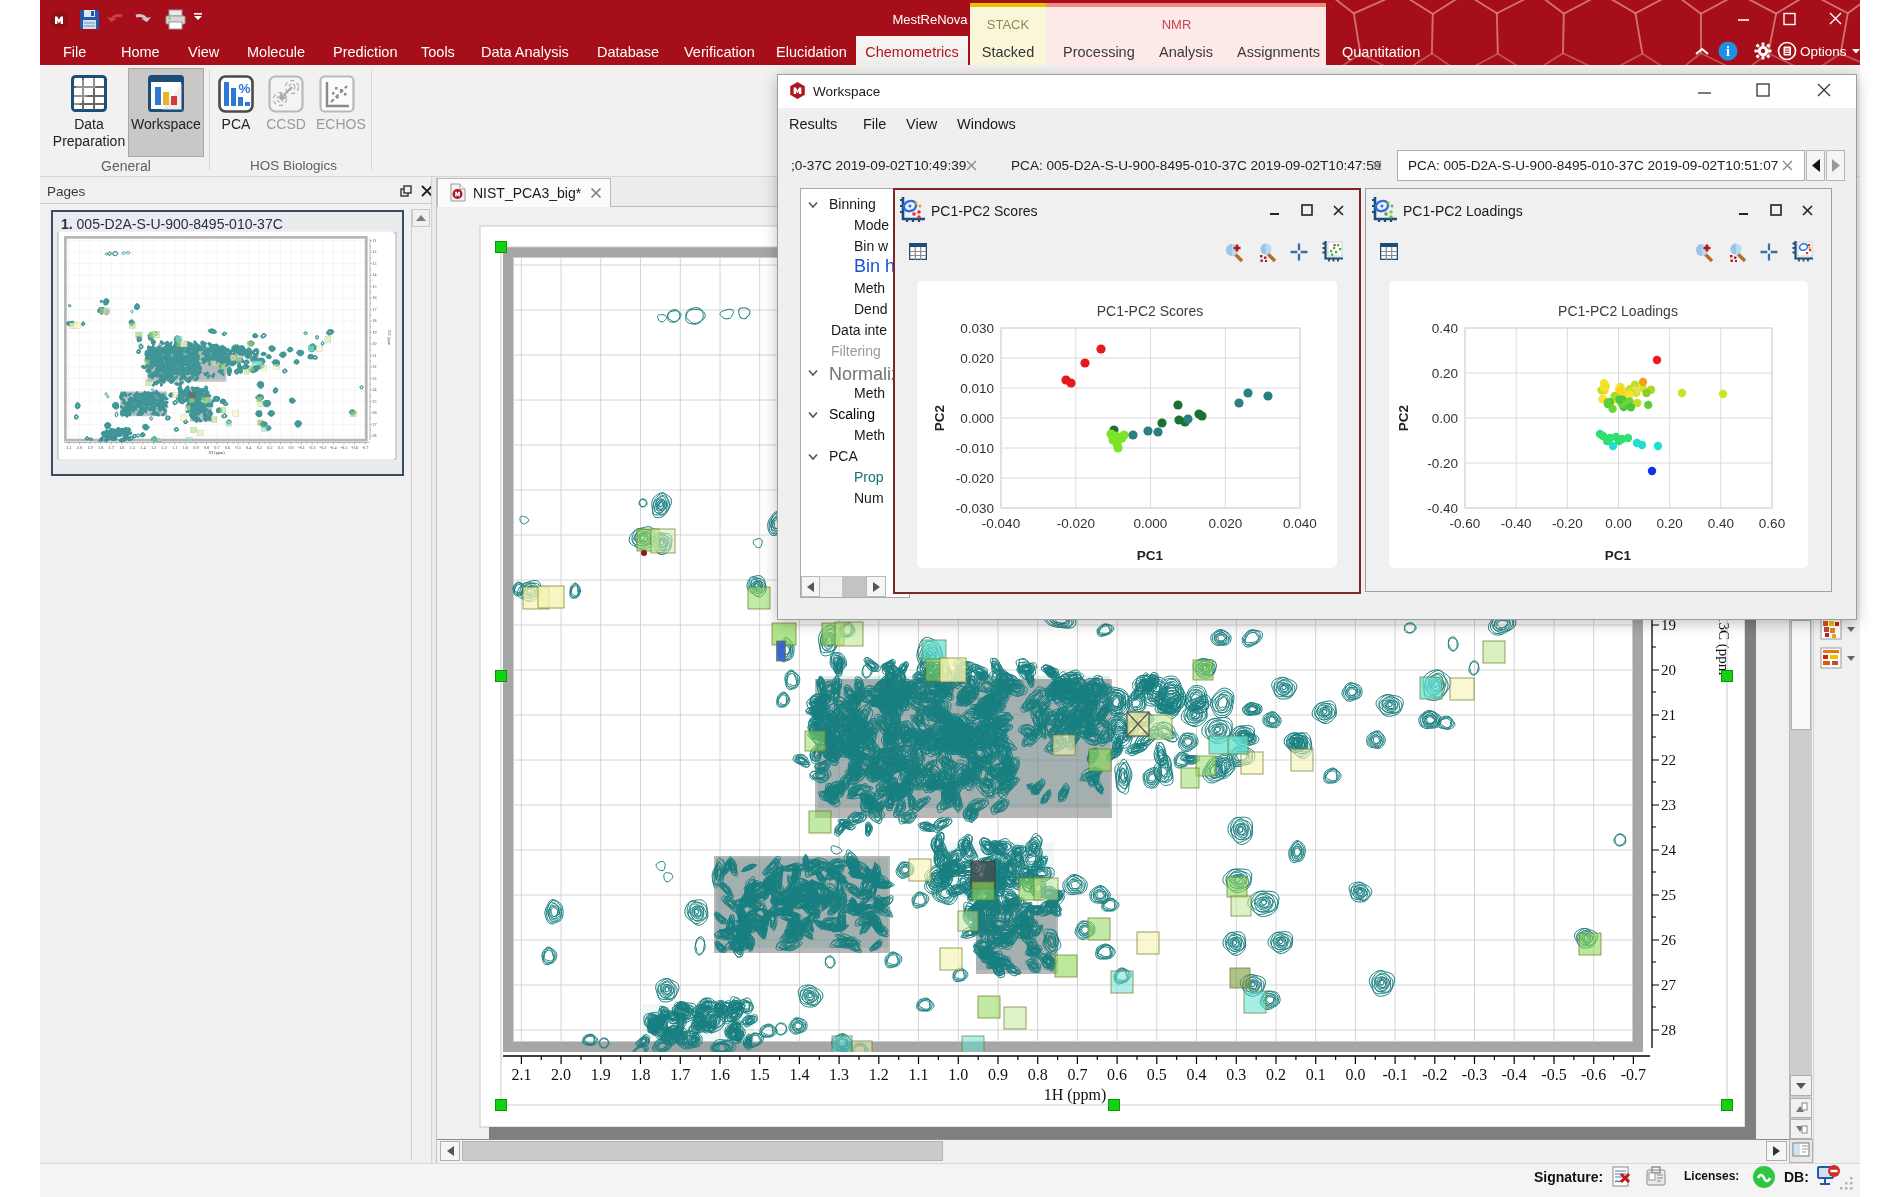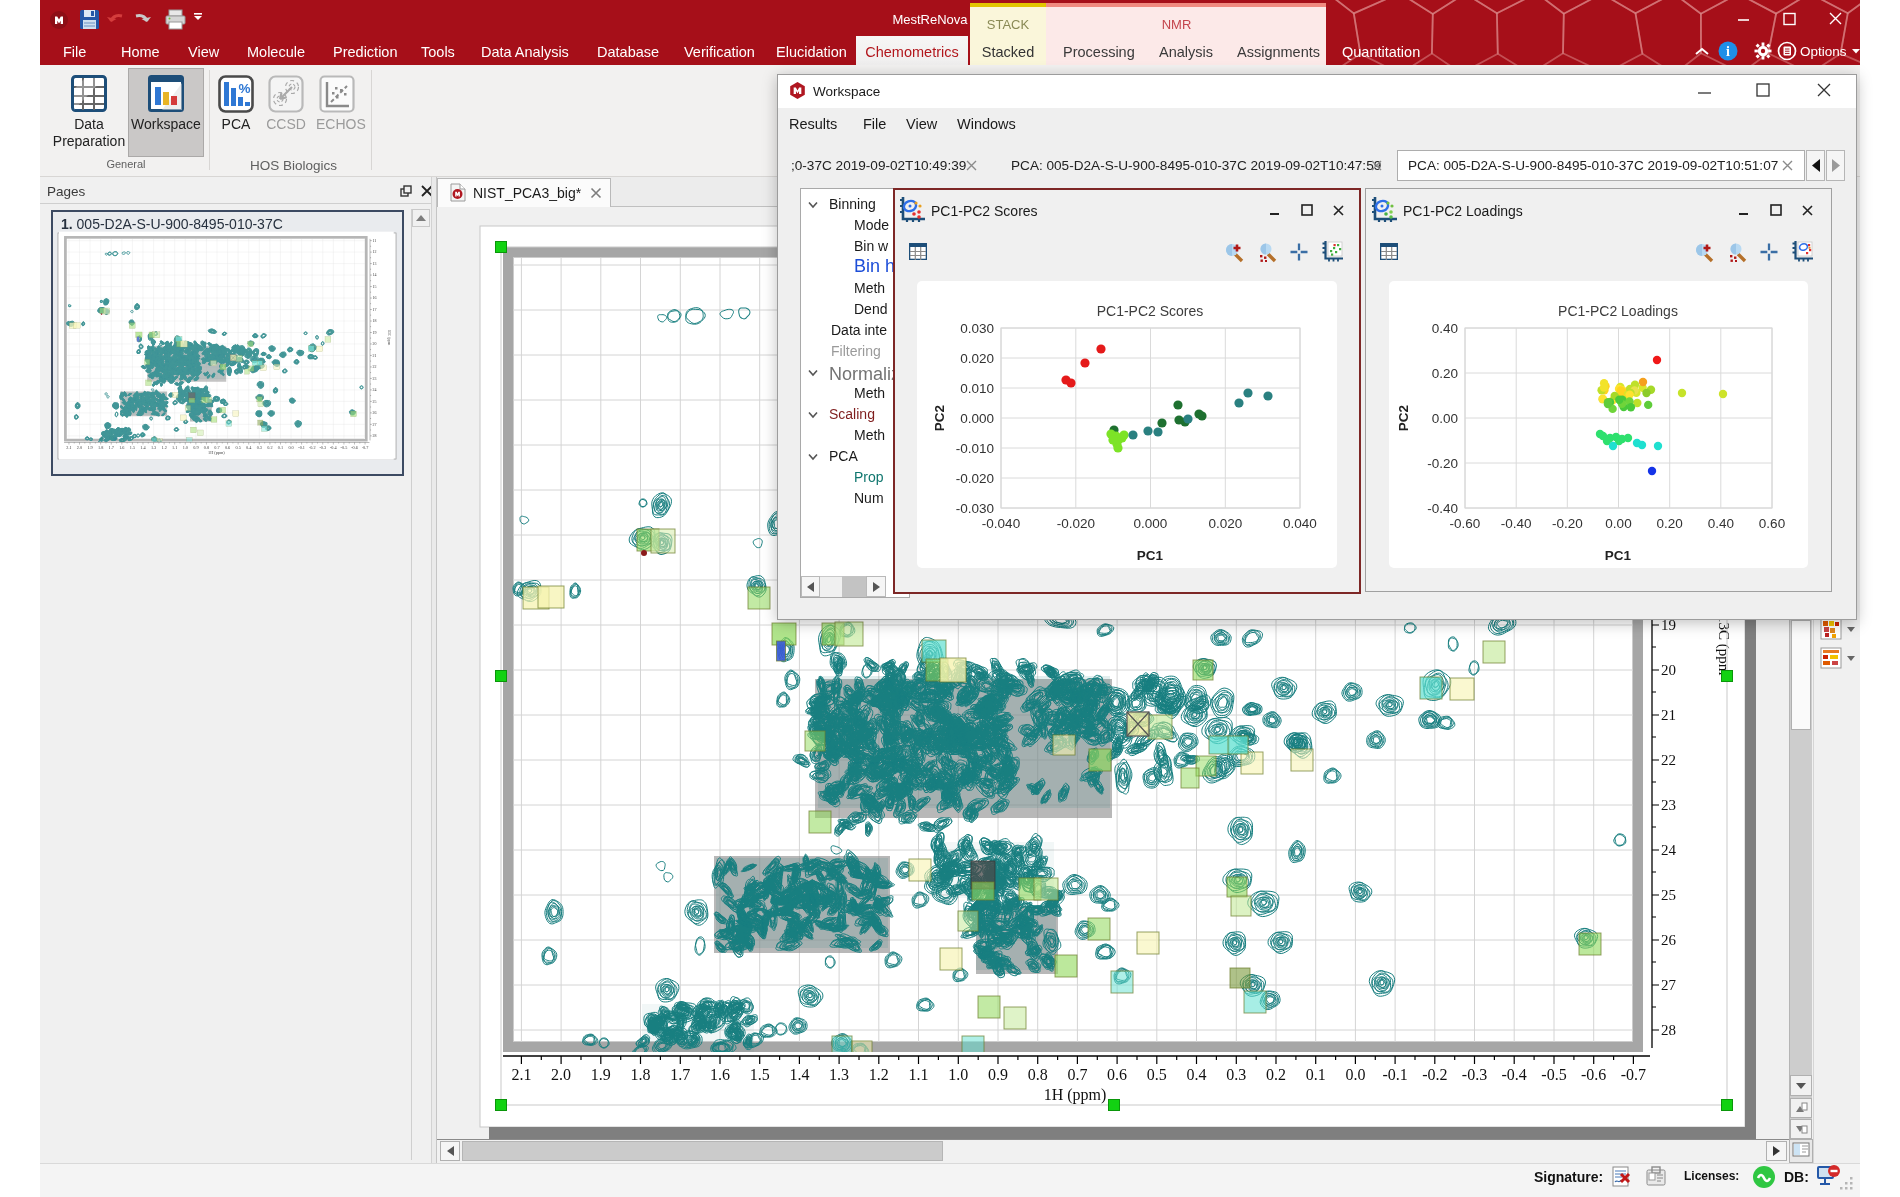--- a/index.html
+++ b/index.html
@@ -152,21 +152,21 @@
     <g fill="#8a8a8a">
       <rect x="13" y="17" width="2.5" height="2.5"></rect>
       <rect x="17" y="21" width="2.5" height="2.5"></rect>
       <rect x="21" y="14" width="2.5" height="2.5"></rect>
       <rect x="25" y="18" width="2.5" height="2.5"></rect>
       <rect x="16" y="12" width="2.5" height="2.5"></rect>
     </g>
   </svg>
 <div class="abs txt" style="left:316px;top:116px;width:44px;text-align:center;font-size:14px;color:#9b9b9b">ECHOS</div>
 <div class="abs" style="left:371px;top:70px;width:1px;height:100px;background:#d8d6d4"></div>
-<div class="abs txt" style="left:86px;top:158px;width:80px;text-align:center;font-size:11px;color:#5f5f5f">General</div>
+<div class="abs txt" style="left:86px;top:158px;width:80px;text-align:center;font-size:14px;color:#5f5f5f">General</div>
 <div class="abs txt" style="left:237px;top:158px;width:100px;text-align:right;font-size:13.5px;color:#5f5f5f">HOS Biologics</div>
 <div class="abs" style="left:40px;top:177px;width:391px;height:986px;background:#f0f0f0"></div>
 <div class="abs txt" style="left:47px;top:184px;font-size:13.5px;color:#3a3a3a">Pages</div>
 <svg class="abs" style="left:398px;top:185px" width="36" height="14" viewBox="0 0 36 14">
     <rect x="3" y="4" width="7" height="7" fill="none" stroke="#333" stroke-width="1.4"></rect>
     <rect x="6" y="1" width="7" height="7" fill="#f0f0f0" stroke="#333" stroke-width="1.4"></rect>
     <path d="M24 1l10 10M34 1L24 11" stroke="#222" stroke-width="1.8"></path>
   </svg>
 <div class="abs" style="left:40px;top:203px;width:391px;height:1px;background:#cfcfcf"></div>
 <div class="abs" style="left:51px;top:210px;width:353px;height:266px;background:#e9ebee;border:2px solid #3c4a62"></div>
@@ -1450,21 +1450,21 @@
     <div class="abs txt" style="left:30px;top:133px;font-size:14px;color:#1a1a1a">Data inte</div>
     <div class="abs txt" style="left:30px;top:154px;font-size:14px;color:#9a9a9a">Filtering</div>
     <svg class="abs" style="left:6px;top:178px" width="12" height="12">
       <path d="M2 3.5l4 4.5 4-4.5" stroke="#555" stroke-width="1.6" fill="none"></path>
     </svg>
     <div class="abs txt" style="left:28px;top:175px;font-size:18px;color:#737373">Normaliz</div>
     <div class="abs txt" style="left:53px;top:196px;font-size:14px;color:#1a1a1a">Meth</div>
     <svg class="abs" style="left:6px;top:220px" width="12" height="12">
       <path d="M2 3.5l4 4.5 4-4.5" stroke="#555" stroke-width="1.6" fill="none"></path>
     </svg>
-    <div class="abs txt" style="left:28px;top:217px;font-size:14px;color:#7f1d1d">Scaling</div>
+    <div class="abs txt" style="left:28px;top:217px;font-size:14px;color:#000000">Scaling</div>
     <div class="abs txt" style="left:53px;top:238px;font-size:14px;color:#1a1a1a">Meth</div>
     <svg class="abs" style="left:6px;top:262px" width="12" height="12">
       <path d="M2 3.5l4 4.5 4-4.5" stroke="#555" stroke-width="1.6" fill="none"></path>
     </svg>
     <div class="abs txt" style="left:28px;top:259px;font-size:14px;color:#1a1a1a">PCA</div>
     <div class="abs txt" style="left:53px;top:280px;font-size:14px;color:#0f766e">Prop</div>
     <div class="abs txt" style="left:53px;top:301px;font-size:14px;color:#1a1a1a">Num</div>
   </div>
 <div class="abs" style="left:801px;top:576px;width:85px;height:21px;background:#f0f0f0;border-top:1px solid #c9c9c9"></div>
 <div class="abs" style="left:801px;top:576px;width:19px;height:21px;background:#f5f5f5;border:1px solid #b9b9b9"></div>

